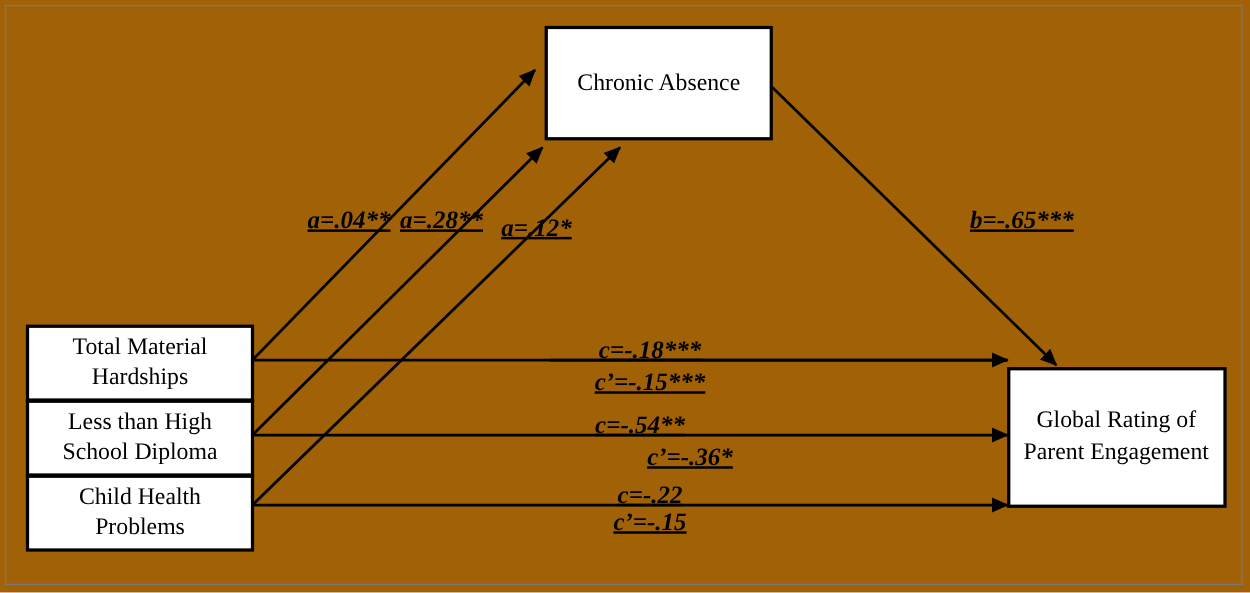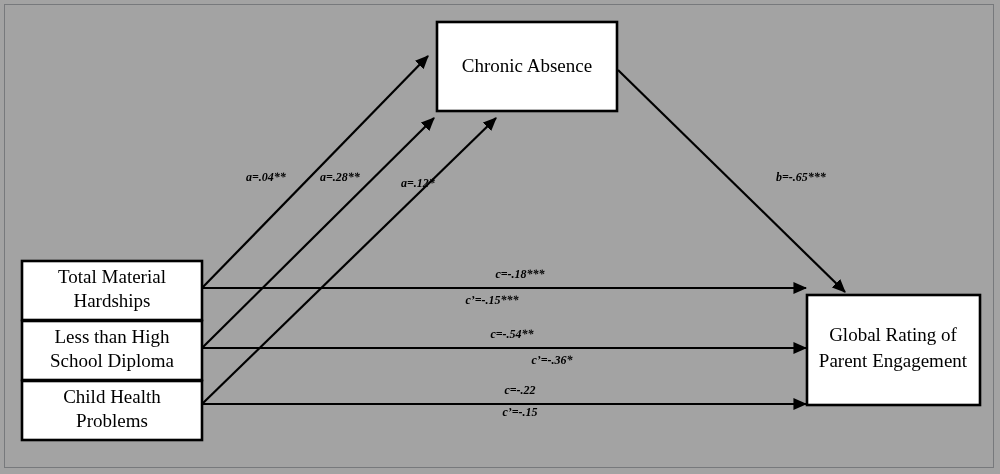--- a/index.html
+++ b/index.html
@@ -8,21 +8,21 @@
     padding: 0;
     background: #ffffff;
   }
   body {
     font-family: "Liberation Serif", "DejaVu Serif", serif;
   }
   #figure {
     position: relative;
     width: 1000px;
     height: 474px;
-    background: #a3a3a3;
+    background: #a16207;
     overflow: hidden;
   }
   #figure-border {
     position: absolute;
     left: 4px;
     top: 4px;
     width: 990px;
     height: 464px;
     border: 1.5px solid #77797c;
     box-sizing: border-box;
@@ -49,23 +49,24 @@
   }
   .path-line {
     stroke: #000000;
     stroke-width: 2.2;
     fill: none;
   }
   .coef-label {
     font-family: "Liberation Serif", "DejaVu Serif", serif;
     font-style: italic;
     font-weight: bold;
-    font-size: 12px;
+    font-size: 20px;
     fill: #000000;
     white-space: nowrap;
+    text-decoration: underline;
   }
   .coef-abs {
     position: absolute;
     transform: translateY(-50%);
   }
   .coef-stack {
     position: absolute;
     text-align: left;
     transform: translateX(-50%);
   }
@@ -121,21 +122,21 @@
 
   <div class="coef-label coef-abs" style="left:246px; top:177px;">a=.04**</div>
   <div class="coef-label coef-abs" style="left:320px; top:177px;">a=.28**</div>
   <div class="coef-label coef-abs" style="left:401px; top:183px;">a=.12*</div>
 
   <div class="coef-label coef-abs" style="left:728px; top:177px;padding-left:48px;">b=-.65***</div>
 
   <div class="coef-stack" style="left:520px; top:266px;">
     <div class="coef-label">c=-.18***</div>
   </div>
-  <div class="coef-stack" style="left:492px; top:292px;">
+  <div class="coef-stack" style="left:520px; top:292px;">
     <div class="coef-label">c’=-.15***</div>
   </div>
 
   <div class="coef-stack" style="left:512px; top:326px;">
     <div class="coef-label">c=-.54**</div>
   </div>
   <div class="coef-stack" style="left:552px; top:352px;">
     <div class="coef-label">c’=-.36*</div>
   </div>
 

